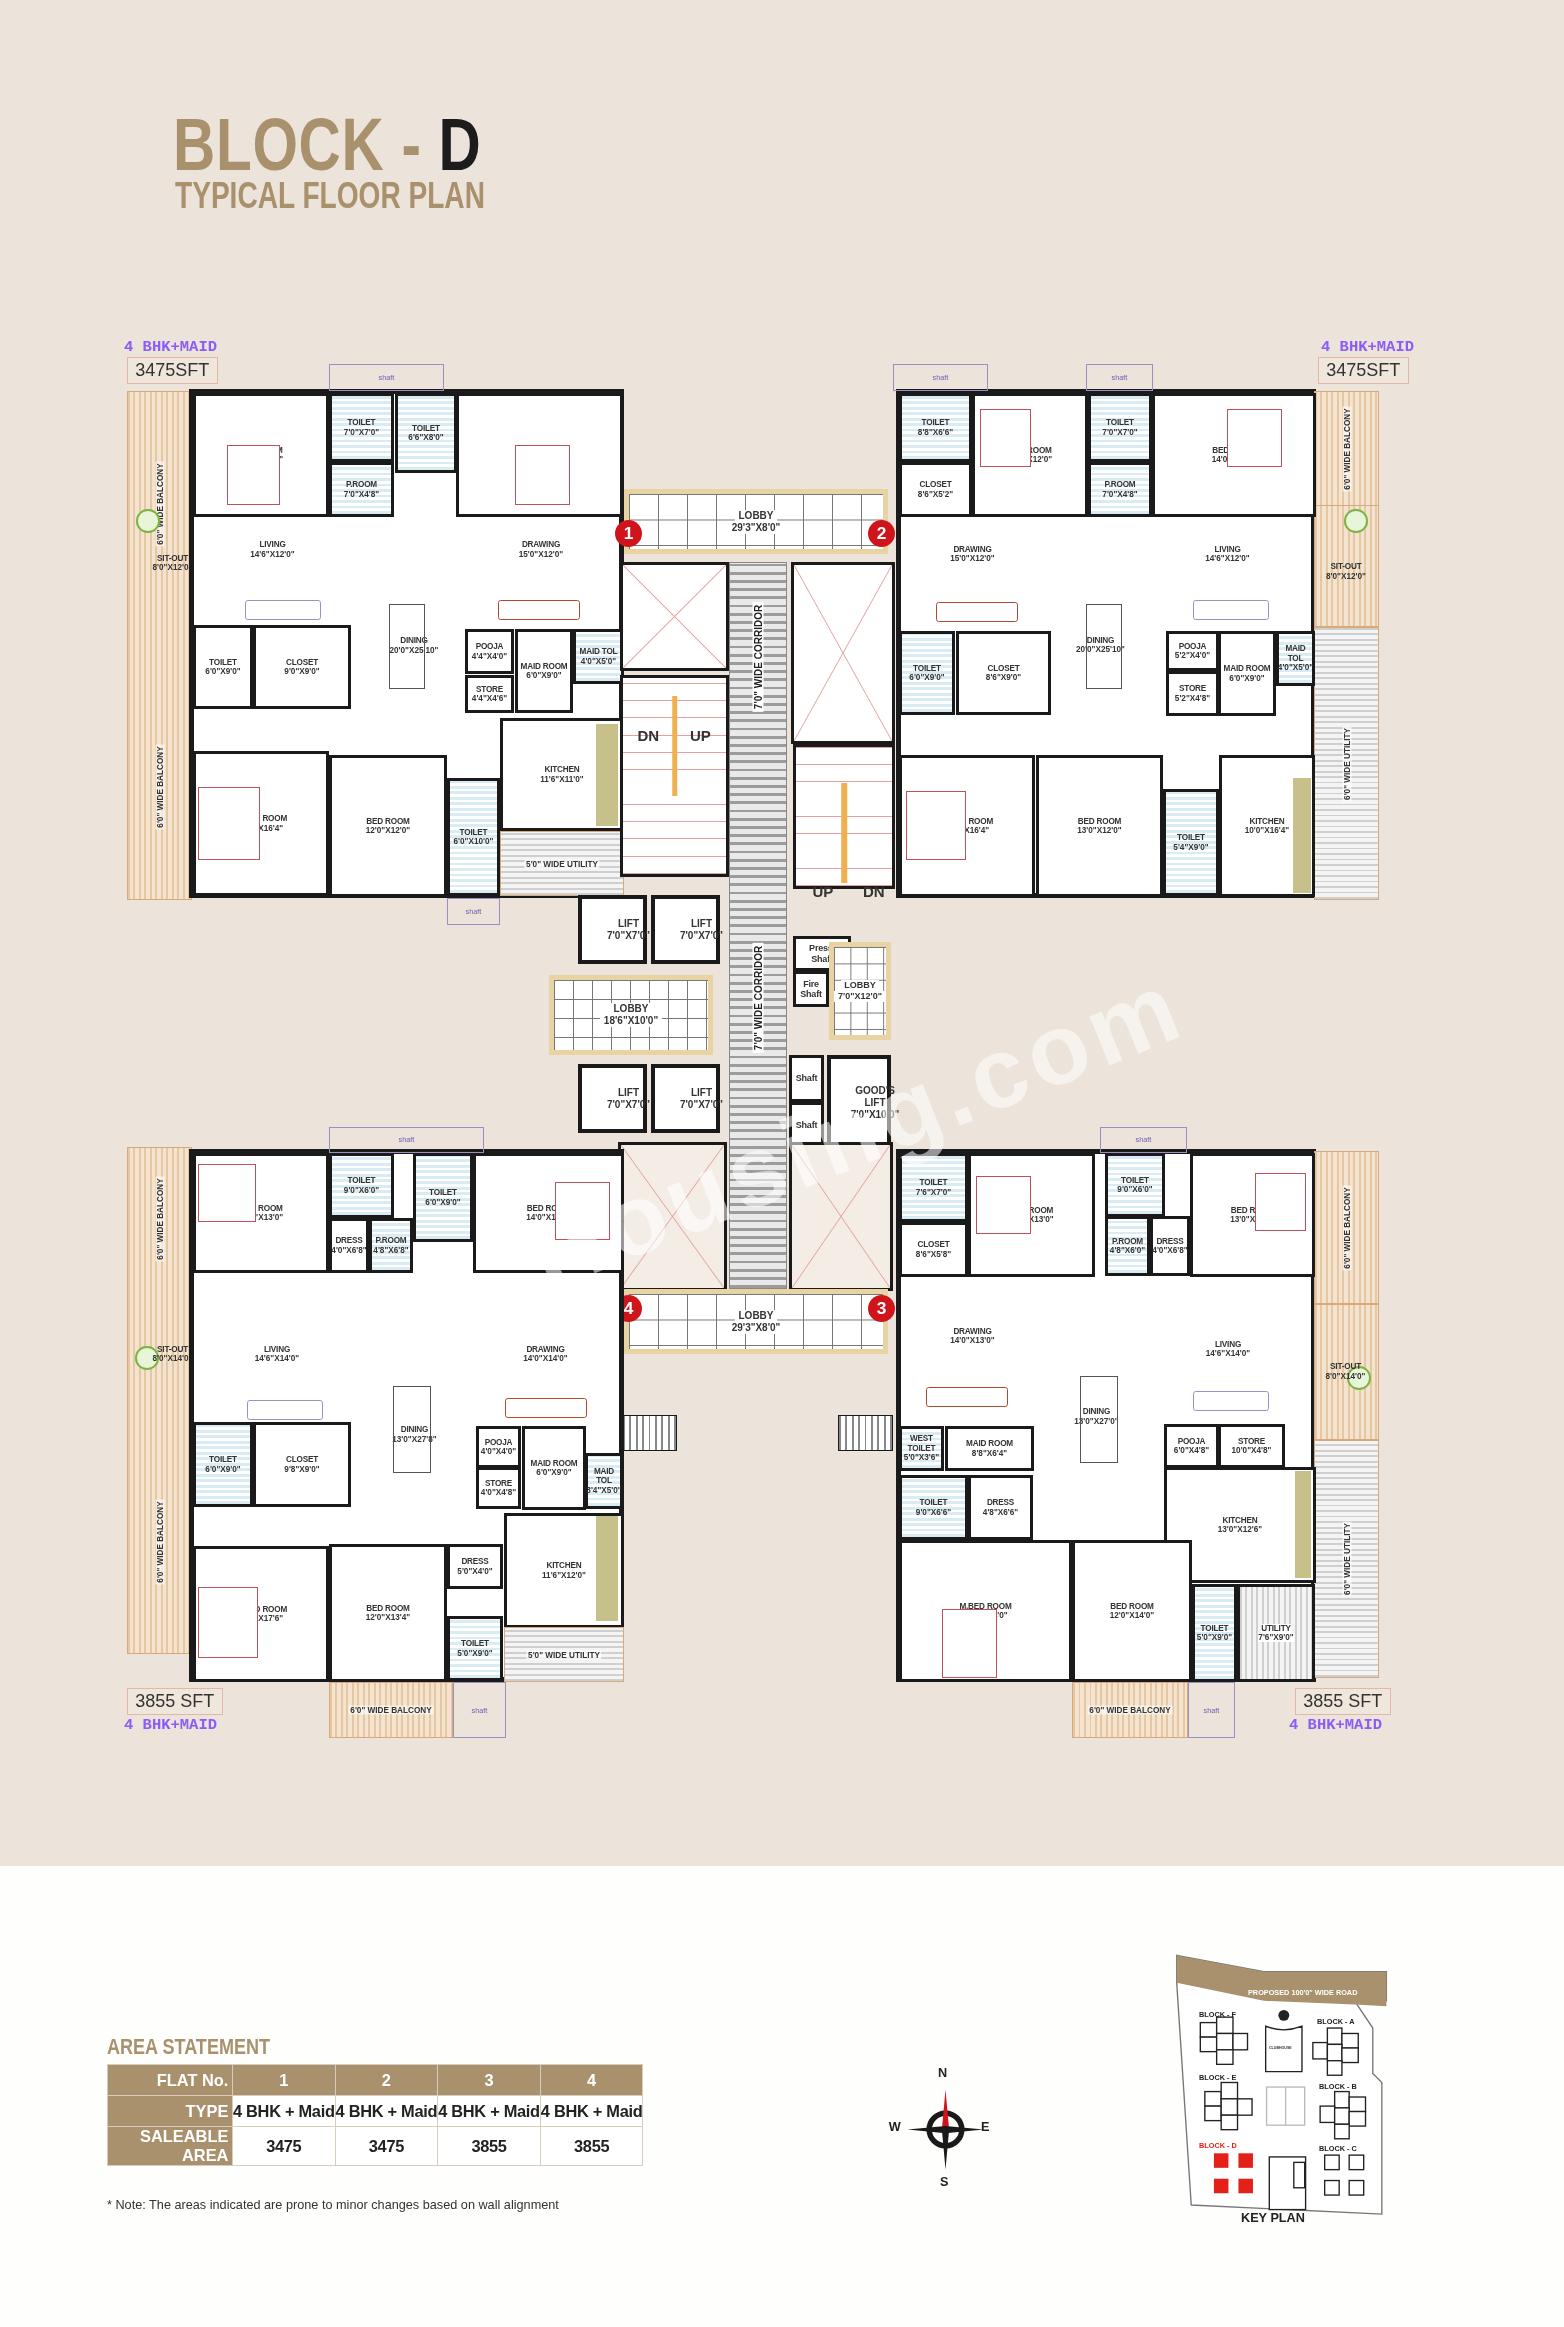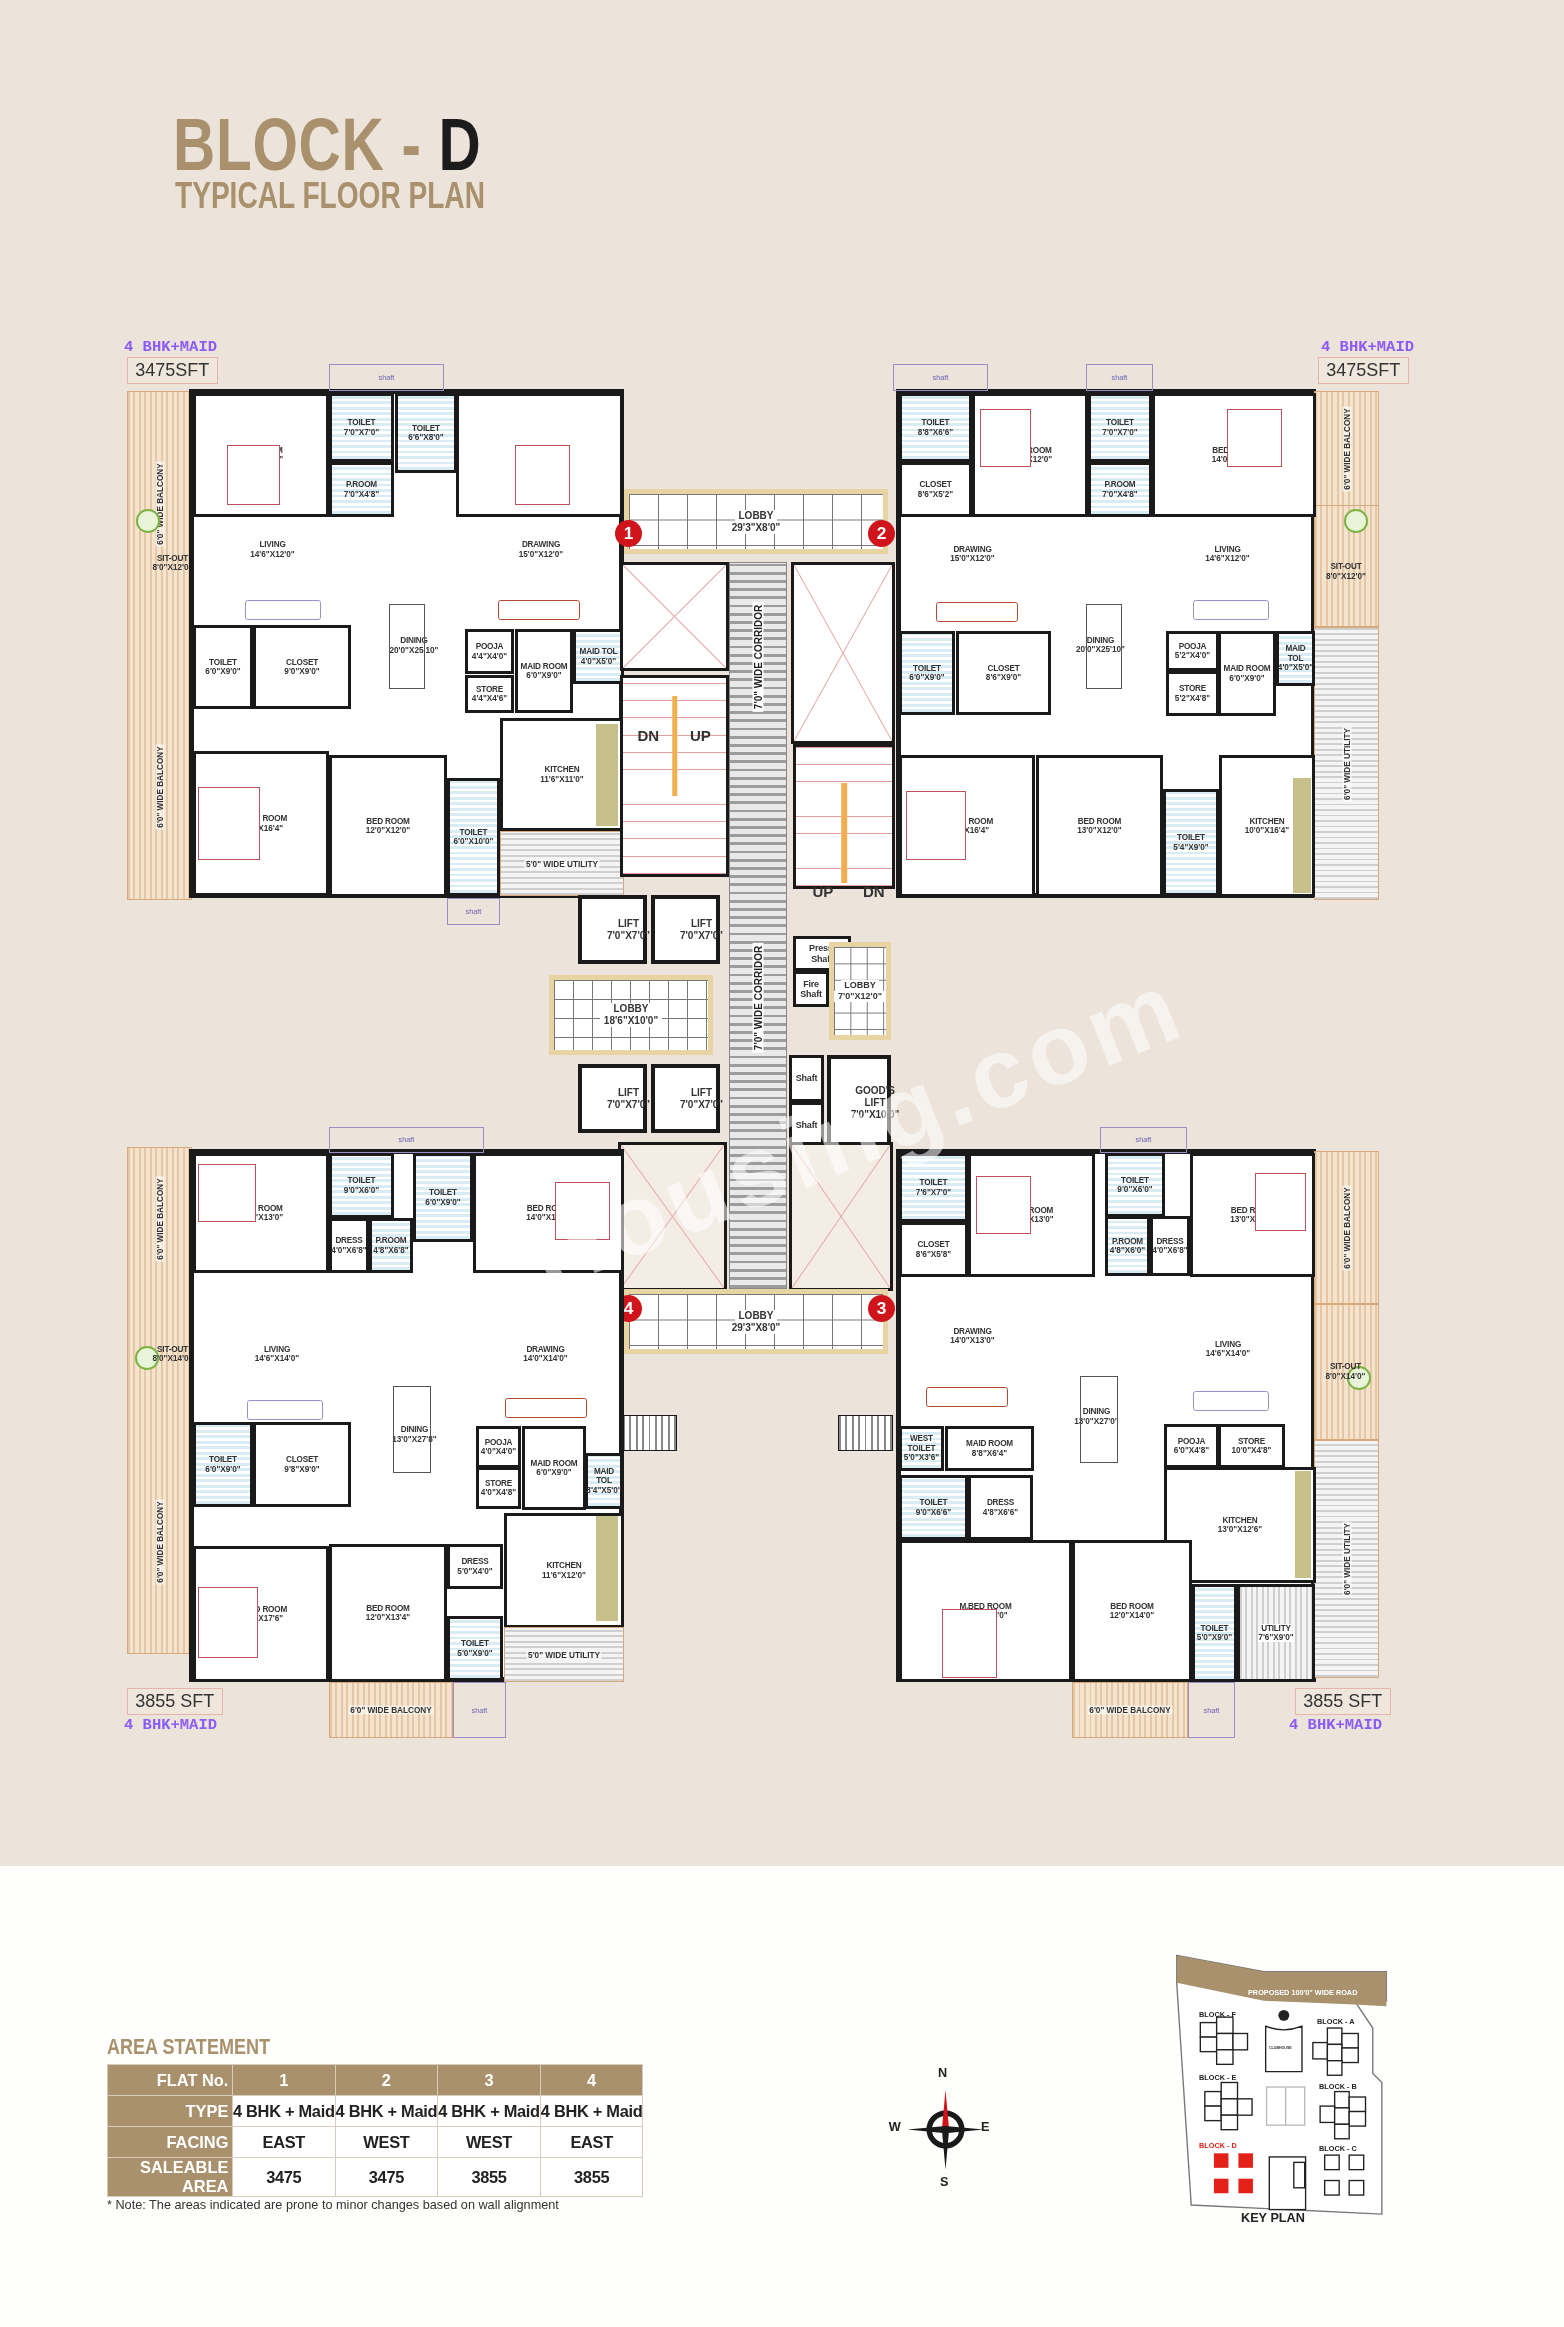--- a/index.html
+++ b/index.html
@@ -621,27 +621,20 @@
   </thead>
   <tbody>
     <tr>
       <th class="rowh">TYPE</th>
       <td>4 BHK + Maid</td>
       <td>4 BHK + Maid</td>
       <td>4 BHK + Maid</td>
       <td>4 BHK + Maid</td>
     </tr>
     <tr>
-      <th class="rowh">FACING</th>
-      <td>EAST</td>
-      <td>WEST</td>
-      <td>WEST</td>
-      <td>EAST</td>
-    </tr>
-    <tr>
       <th class="rowh">SALEABLE AREA</th>
       <td>3475</td>
       <td>3475</td>
       <td>3855</td>
       <td>3855</td>
     </tr>
   </tbody>
 </table>
 <div class="abs note">* Note: The areas indicated are prone to minor changes based on wall alignment</div>
 

